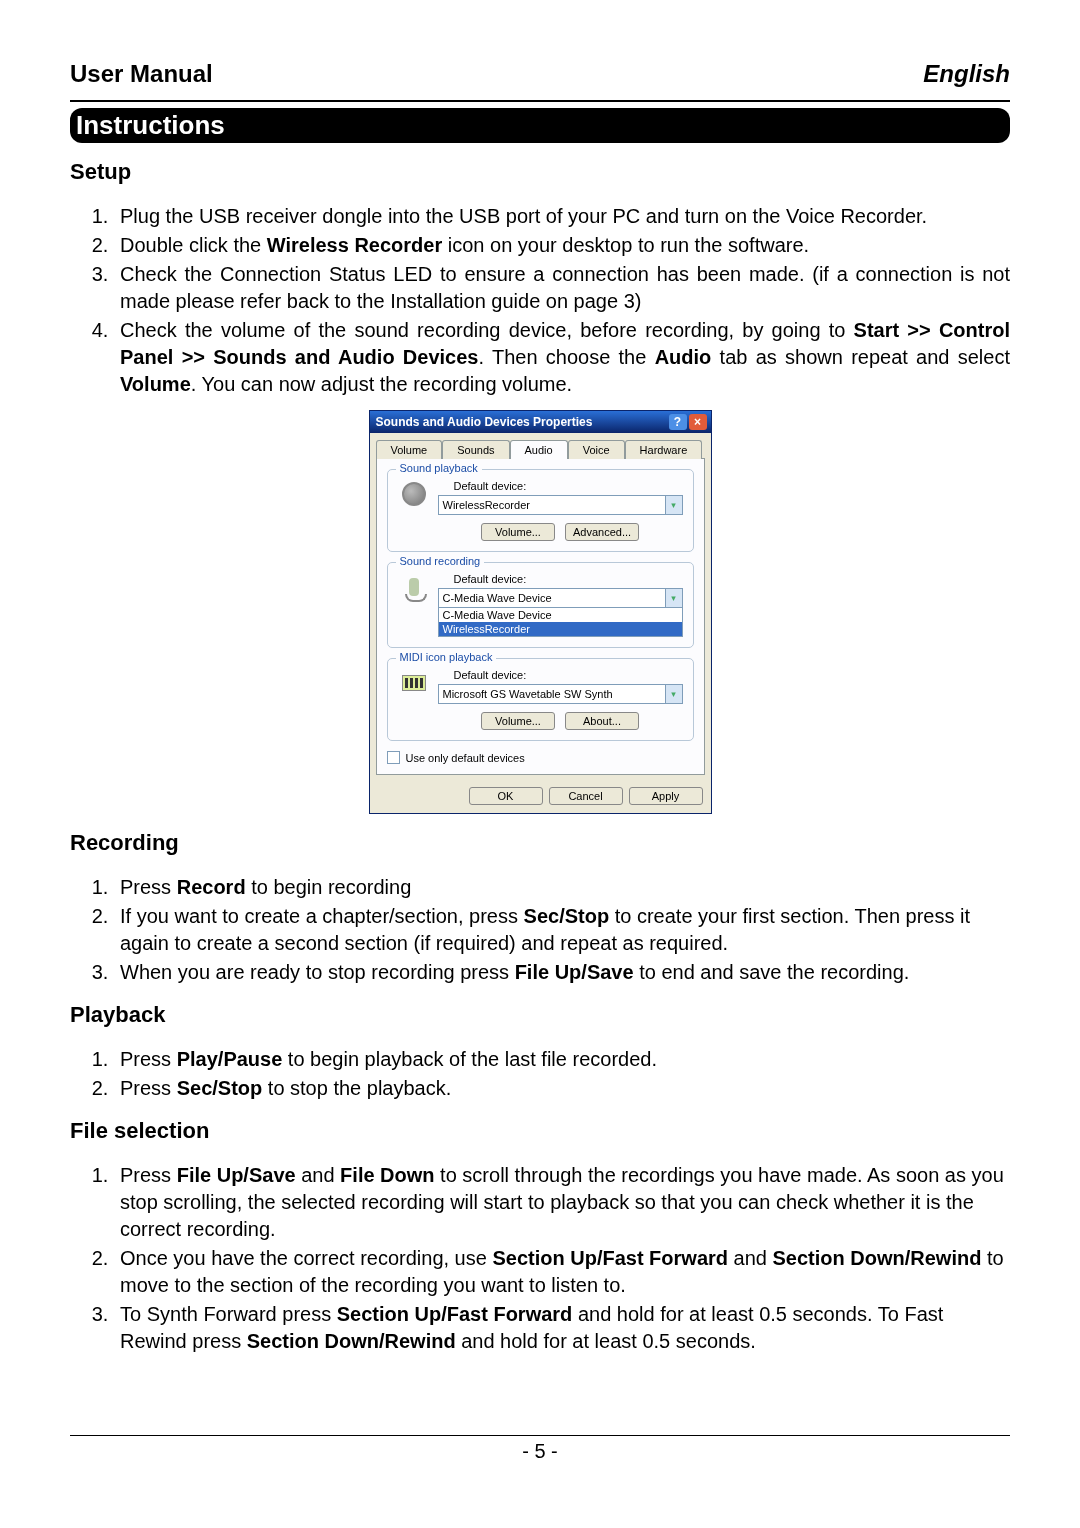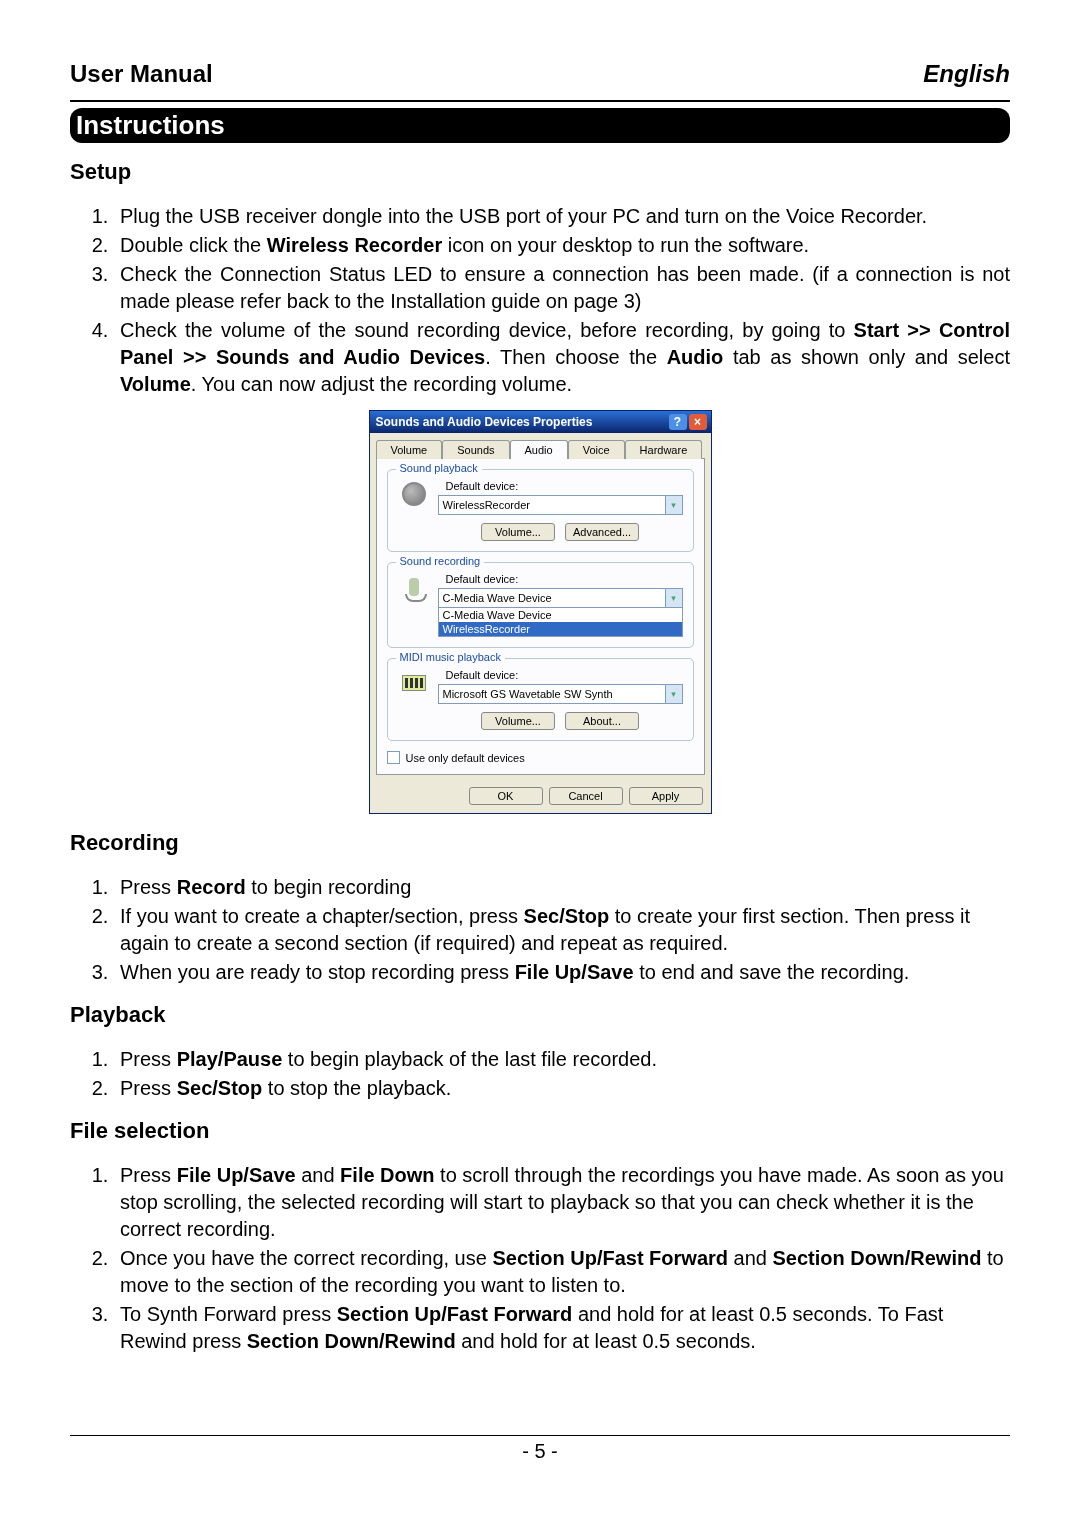--- a/index.html
+++ b/index.html
@@ -155,21 +155,21 @@
   .midi-icon {
     width: 24px; height: 16px; background: #de9; border: 1px solid #888;
     position: relative;
   }
   .midi-icon::before {
     content:""; position:absolute; top:2px; left:2px;
     width: 3px; height: 10px; background:#333;
     box-shadow: 5px 0 #333, 10px 0 #333, 15px 0 #333;
   }
   .fields { flex: 1; }
-  .field-label { margin: 2px 0 3px 8px; }
+  .field-label { margin: 2px 0 3px 16px; }
   .dropdown {
     display: flex; border: 1px solid #7f9db9; background: #fff;
     height: 20px; align-items: center;
   }
   .dropdown span { flex: 1; padding: 0 4px; }
   .dd-arrow {
     width: 17px; height: 100%; background: #d6e5f5;
     border-left: 1px solid #7f9db9;
     display: flex; align-items: center; justify-content: center;
     color: #4a6; font-size: 9px;
@@ -211,21 +211,21 @@
     <div class="header-right">English</div>
   </div>
 
   <div class="banner">Instructions</div>
 
   <h2 class="subhead">Setup</h2>
   <ol class="justify">
     <li><span>Plug the USB receiver dongle into the USB port of your PC and turn on the Voice Recorder.</span></li>
     <li><span>Double click the </span><b>Wireless Recorder</b><span> icon on your desktop to run the software.</span></li>
     <li><span>Check the Connection Status LED to ensure a connection has been made. (if a connection is not made please refer back to the Installation guide on page 3)</span></li>
-    <li><span>Check the volume of the sound recording device, before recording, by going to </span><b>Start &gt;&gt; Control Panel &gt;&gt; Sounds and Audio Devices</b><span>. Then choose the </span><b>Audio</b><span> tab as shown only and select </span><b>Volume</b><span>. You can now adjust the recording volume.</span></li>
+    <li><span>Check the volume of the sound recording device, before recording, by going to </span><b>Start &gt;&gt; Control Panel &gt;&gt; Sounds and Audio Devices</b><span>. Then choose the </span><b>Audio</b><span> tab as shown repeat and select </span><b>Volume</b><span>. You can now adjust the recording volume.</span></li>
   </ol>
 
   <div class="dialog-wrap">
     <div class="dialog">
       <div class="titlebar">
         <span>Sounds and Audio Devices Properties</span>
         <div class="titlebar-btns">
           <div class="titlebar-btn help-btn">?</div>
           <div class="titlebar-btn close-btn">×</div>
         </div>
@@ -273,21 +273,21 @@
               </div>
               <div class="dd-list">
                 <div>C-Media Wave Device</div>
                 <div class="sel">WirelessRecorder</div>
               </div>
             </div>
           </div>
         </div>
 
         <div class="group">
-          <div class="group-title">MIDI music playback</div>
+          <div class="group-title">MIDI icon playback</div>
           <div class="group-row">
             <div class="icon-box">
                 <div class="midi-icon"></div>
               </div>
             <div class="fields">
               <div class="field-label">Default device:</div>
               <div class="dropdown">
                 <span>Microsoft GS Wavetable SW Synth</span>
                 <div class="dd-arrow">▾</div>
               </div>

